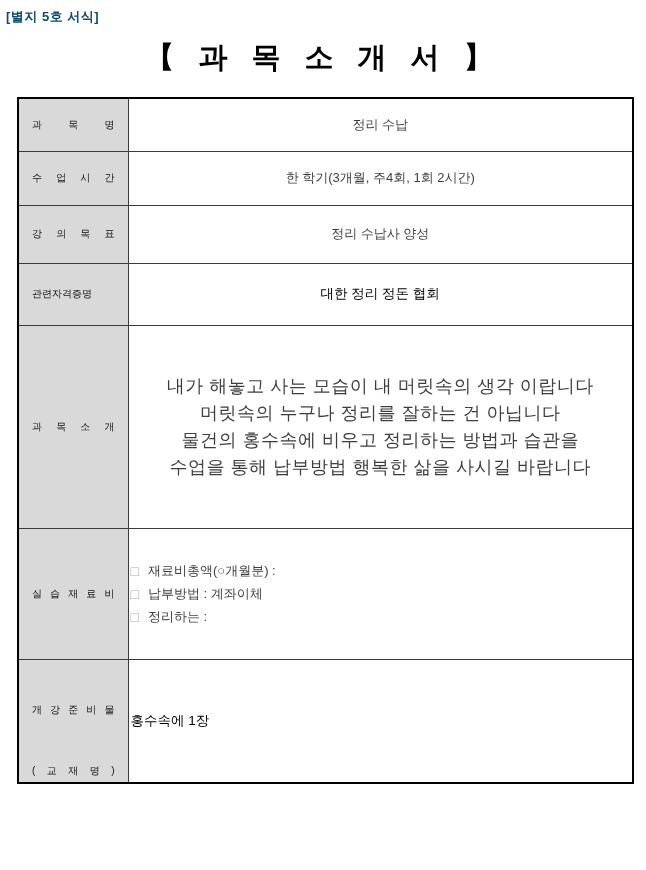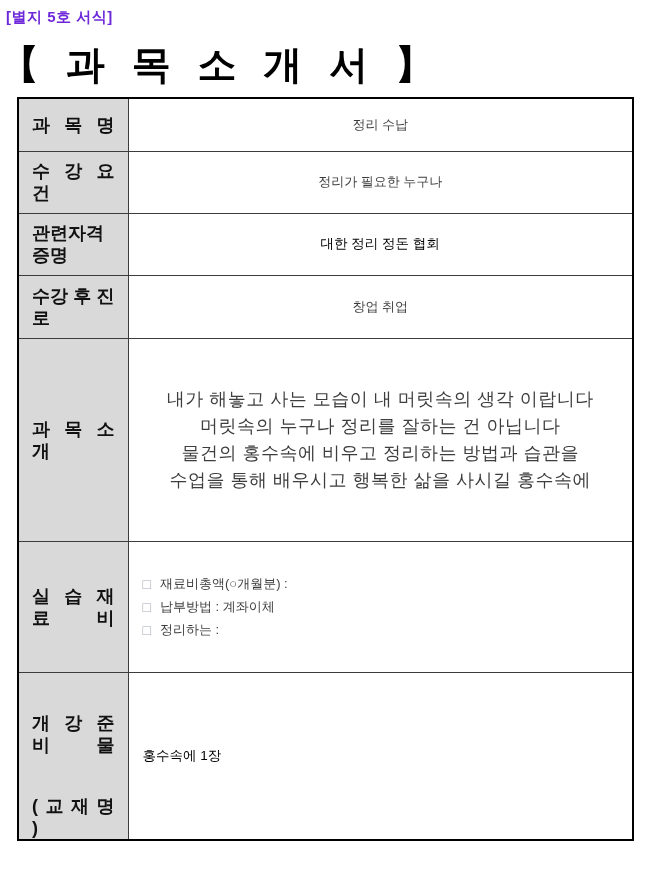--- a/index.html
+++ b/index.html
@@ -17,69 +17,70 @@
     height: 870px;
     position: relative;
     font-family: "Liberation Sans", "DejaVu Sans", sans-serif;
     color: var(--text-label);
     overflow: hidden;
   }
   .form-note {
     position: absolute;
     left: 6px;
     top: 8px;
-    font-size: 15px;
+    font-size: 13px;
     font-weight: bold;
     letter-spacing: 0.5px;
-    color: #6d28d9;
+    color: #0c4a6e;
   }
   .doc-title {
     position: absolute;
     top: 38px;
     left: 0;
     width: 100%;
-    font-size: 39px;
+    text-align: center;
+    font-size: 29px;
     font-weight: bold;
     letter-spacing: 8px;
     white-space: nowrap;
     color: #000;
   }
   table.form-table {
     position: absolute;
     left: 17px;
     top: 97px;
     width: 615px;
     border-collapse: collapse;
     table-layout: fixed;
     border: 2.5px solid var(--border-outer);
   }
   table.form-table td {
     border: 1.5px solid var(--border-inner);
     vertical-align: middle;
   }
   td.label {
     background: var(--label-bg);
-    font-weight: bold;
-    font-size: 18px;
+    font-weight: normal;
+    font-size: 10px;
     color: var(--text-label);
     padding: 0 13px;
     border-right: 2px solid var(--border-inner);
     text-align: justify;
     text-align-last: justify;
     line-height: 22px;
   }
   td.value {
     font-size: 13px;
     color: var(--text-body);
     text-align: center;
     padding: 0 10px;
     margin-top: 8px;
   }
   td.value.bold { font-weight: normal; color: #000; font-size: 13.5px; }
-  td.value.left { text-align: left; padding-left: 14px; }
+  td.value.left { text-align: left; padding-left: 2px; }
   .intro-line { line-height: 27px; font-size: 18px; letter-spacing: 0.5px; }
   .cb-line { line-height: 22px; font-size: 13px; white-space: nowrap; }
   .cb {
     display: inline-block;
     color: var(--checkbox);
     font-size: 14px;
     margin-right: 9px;
     transform: translateY(1px);
   }
   .label-line { line-height: 22px; text-align: justify; text-align-last: justify; margin-top: 39px; }
@@ -93,39 +94,39 @@
 <table class="form-table">
   <colgroup>
     <col style="width:110px">
     <col style="width:505px">
   </colgroup>
   <tbody>
     <tr style="height:53px">
       <td class="label">과 목 명</td>
       <td class="value">정리 수납</td>
     </tr>
-    <tr style="height:62px">
-      <td class="label">수 강 요 건</td>
-      <td class="value">정리가 필요한 누구나</td>
+    <tr style="height:54px">
+      <td class="label">수 업 시 간</td>
+      <td class="value">한 학기(3개월, 주4회, 1회 2시간)</td>
+    </tr>
+    <tr style="height:58px">
+      <td class="label">강 의 목 표</td>
+      <td class="value">정리 수납사 양성</td>
     </tr>
     <tr style="height:62px">
       <td class="label">관련자격증명</td>
       <td class="value bold">대한 정리 정돈 협회</td>
-    </tr>
-    <tr style="height:63px">
-      <td class="label">수강 후 진로</td>
-      <td class="value">창업 취업</td>
     </tr>
     <tr style="height:203px">
       <td class="label">과 목 소 개</td>
       <td class="value">
         <div class="intro-line">내가 해놓고 사는 모습이 내 머릿속의 생각 이랍니다</div>
         <div class="intro-line">머릿속의 누구나 정리를 잘하는 건 아닙니다</div>
         <div class="intro-line">물건의 홍수속에 비우고 정리하는 방법과 습관을</div>
-        <div class="intro-line">수업을 통해 배우시고 행복한 삶을 사시길 홍수속에</div>
+        <div class="intro-line">수업을 통해 납부방법 행복한 삶을 사시길 바랍니다</div>
       </td>
     </tr>
     <tr style="height:131px">
       <td class="label">실 습 재 료 비</td>
       <td class="value left">
         <div class="cb-line">
           <span class="cb">□</span><span>재료비총액(○개월분) :</span>
         </div>
         <div class="cb-line">
           <span class="cb">□</span><span>납부방법 : 계좌이체</span>

